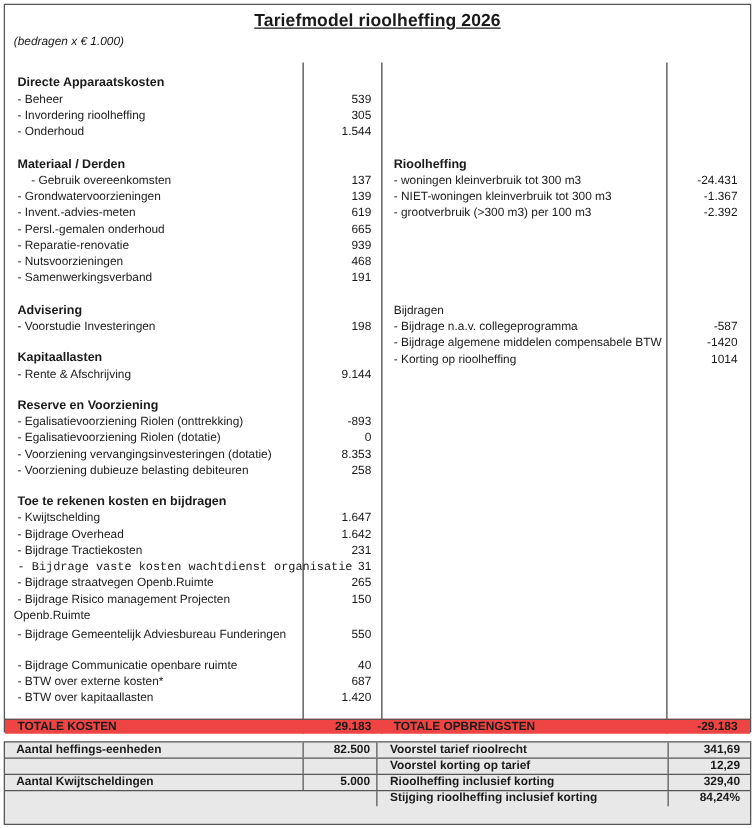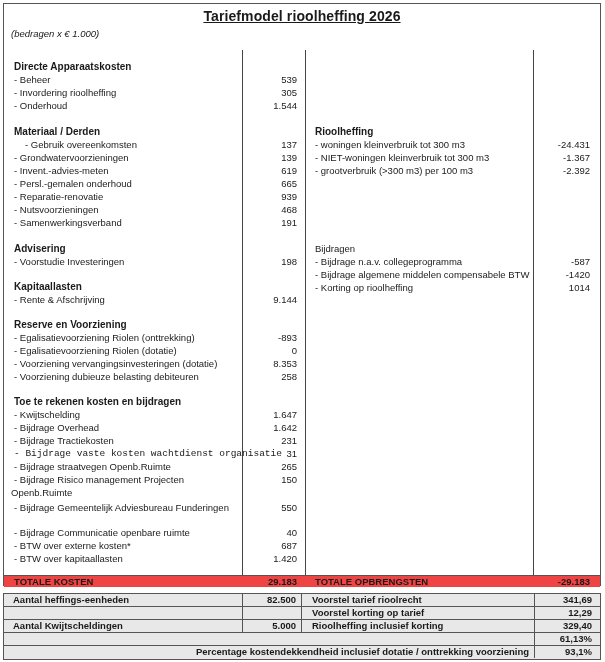--- a/index.html
+++ b/index.html
@@ -148,19 +148,16 @@
     <div class="bc bdiv" style="left:297px;width:233px;padding-left:10px;">Voorstel korting op tarief</div>
     <div class="bc bdiv" style="left:530px;width:67px;text-align:right;padding-right:9px;">12,29</div>
   </div>
   <div class="brow" style="top:26px;">
     <div class="bc" style="left:9px;">Aantal Kwijtscheldingen</div>
     <div class="bc bdiv" style="left:238px;width:59px;text-align:right;padding-right:5px;">5.000</div>
     <div class="bc bdiv" style="left:297px;width:233px;padding-left:10px;">Rioolheffing inclusief korting</div>
     <div class="bc bdiv" style="left:530px;width:67px;text-align:right;padding-right:9px;">329,40</div>
   </div>
   <div class="brow" style="top:39px;">
-    <div class="bc bdiv" style="left:530px;width:67px;text-align:right;padding-right:9px;">61,13%</div>
-  </div>
-  <div class="brow" style="top:52px;height:13px;">
-    <div class="bc" style="left:0;width:527px;text-align:right;padding-right:2px;">Percentage kostendekkendheid inclusief dotatie / onttrekking voorziening</div>
-    <div class="bc bdiv" style="left:530px;width:67px;text-align:right;padding-right:9px;">93,1%</div>
+    <div class="bc bdiv" style="left:297px;width:233px;padding-left:10px;">Stijging rioolheffing inclusief korting</div>
+    <div class="bc bdiv" style="left:530px;width:67px;text-align:right;padding-right:9px;">84,24%</div>
   </div>
 </div>
 
 </body></html>

